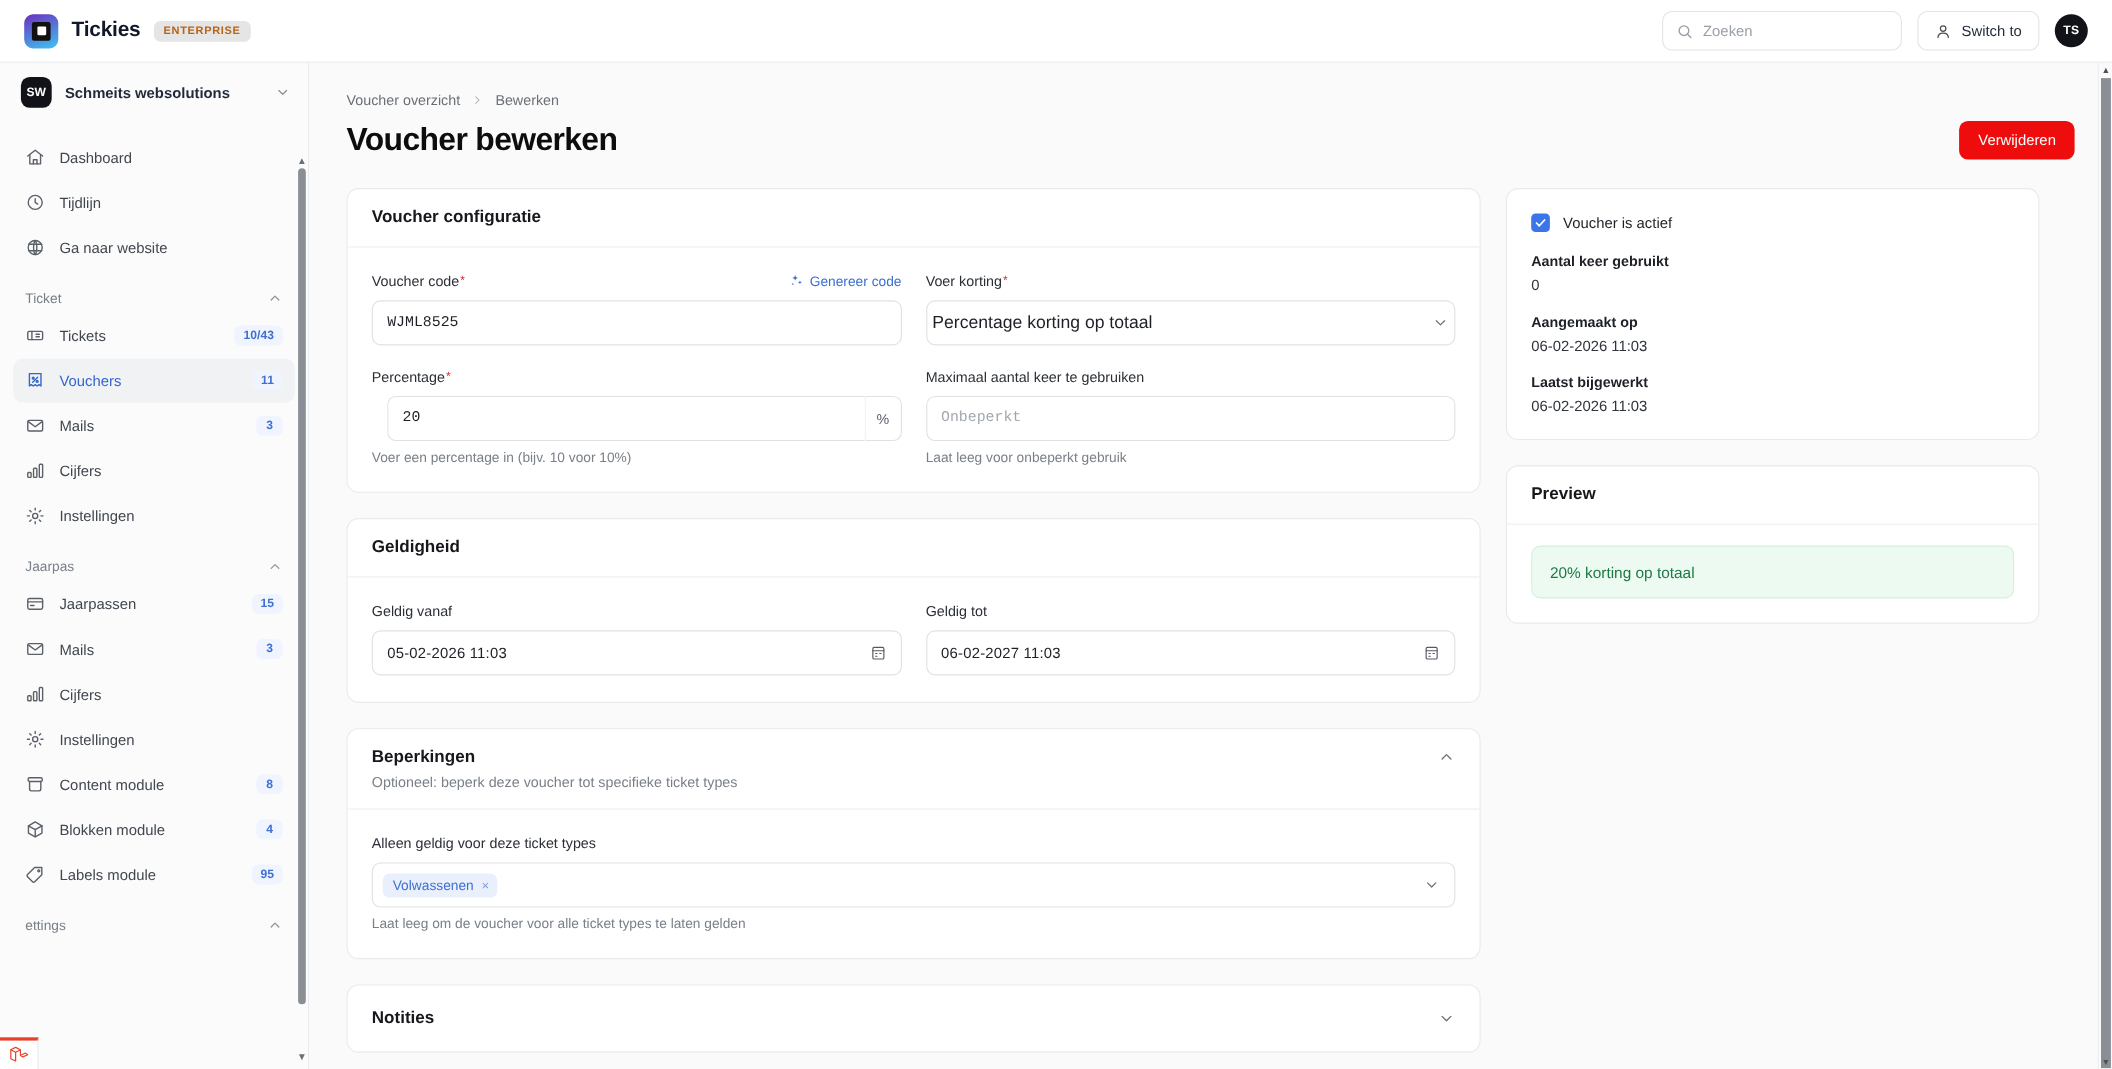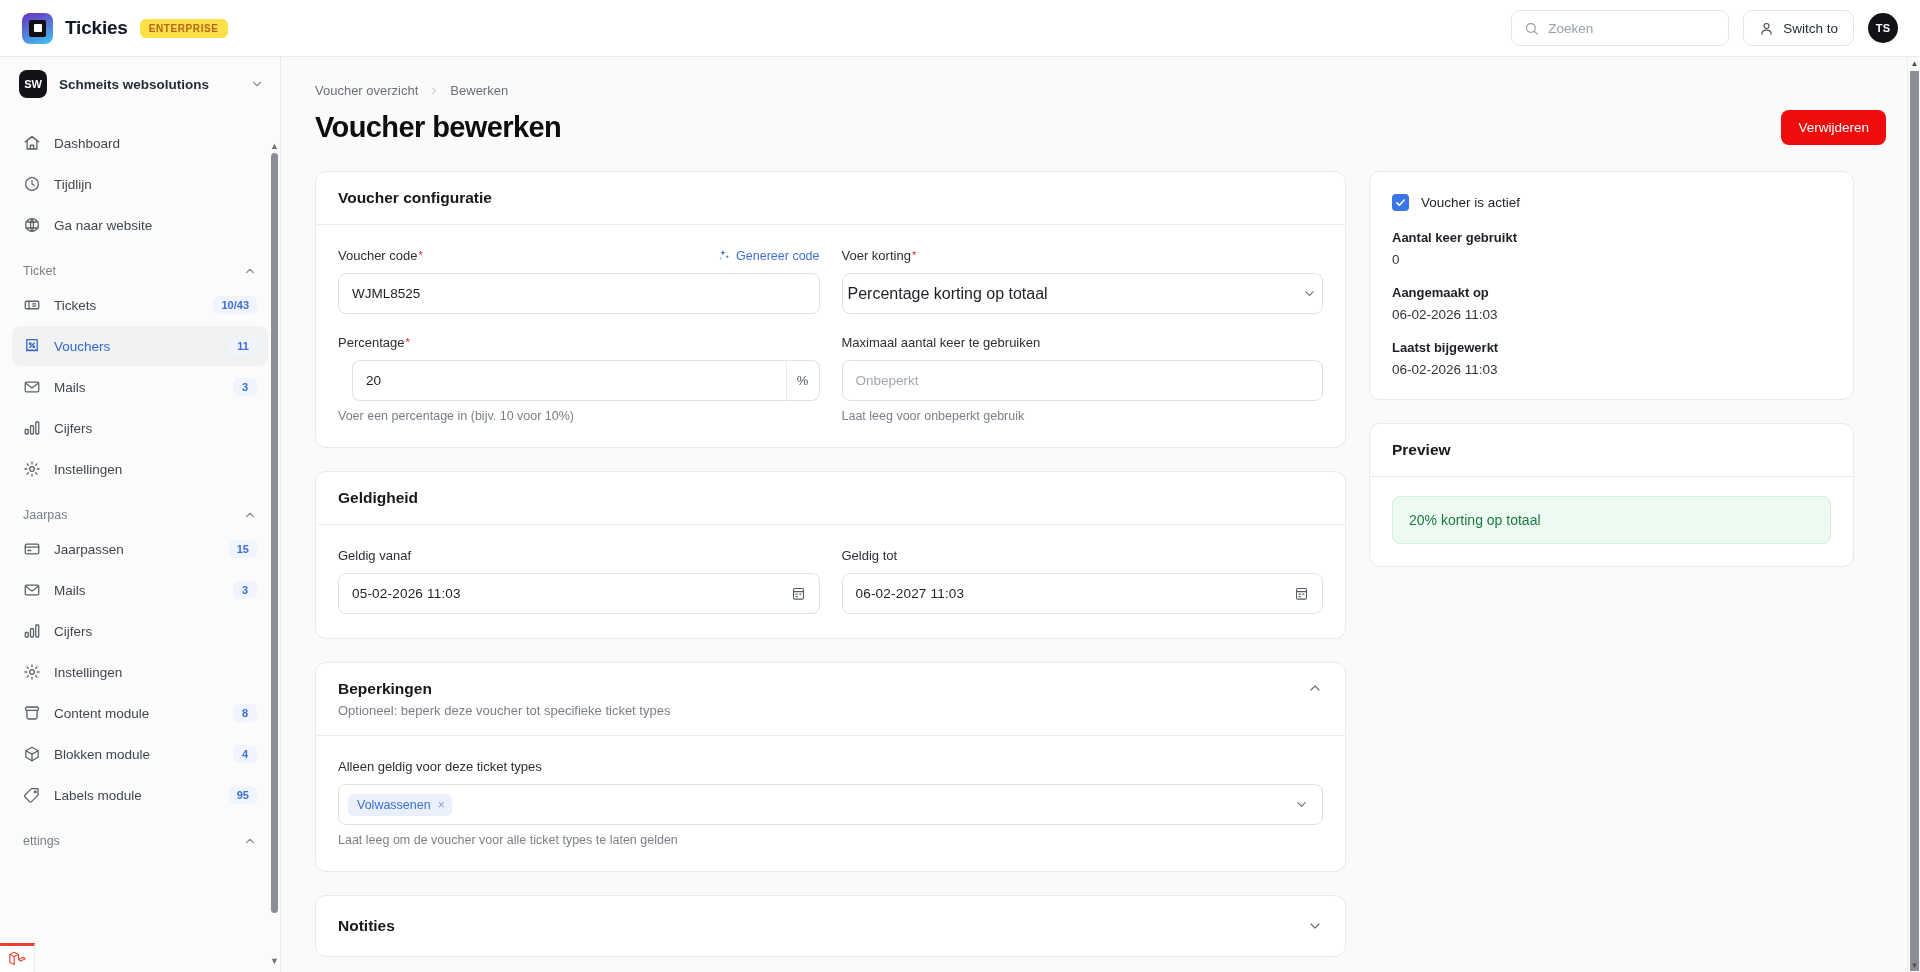--- a/index.html
+++ b/index.html
@@ -33,21 +33,21 @@
   }
   .brand-logo .inner {
     width: 17px; height: 17px; background:#111; border-radius:2px;
     display:flex;align-items:center;justify-content:center;
   }
   .brand-logo .inner i {
     width:8px;height:8px;background:#fff;border-radius:1px;display:block;
   }
   .brand-name { font-size: 19px; font-weight: 700; letter-spacing: -0.2px; color:#111827; }
   .brand-badge {
-    background: #fde047; color: #b4651a;
+    background: #e5e5e5; color: #b4651a;
     font-size: 10px; font-weight: 700; letter-spacing: .6px;
     padding: 4px 9px; border-radius: 6px; text-transform: uppercase;
   }
   .topbar-right { margin-left: auto; display:flex; align-items:center; gap: 14px; }
   .search-box {
     width: 218px; height: 36px;
     border: 1px solid #e2e4e8; border-radius: 9px;
     display: flex; align-items: center; gap: 9px; padding: 0 12px;
     background: #fff;
   }
@@ -173,21 +173,21 @@
     margin-left: auto; font-size: 12.5px; color: #3b6fd4; cursor: pointer;
     display: flex; align-items: center; gap: 5px;
   }
   .input {
     height: 41px; border: 1px solid #dfe1e5; border-radius: 8px;
     background: #fff; display: flex; align-items: center;
     padding: 0 13px; font-size: 13.5px; color: #1d2026;
   }
   .input input {
     border: 0; outline: 0; width: 100%; font-size: 13.5px;
-    font-family: Liberation Sans, sans-serif; color: #1d2026; background: transparent;
+    font-family: Liberation Mono, monospace; color: #1d2026; background: transparent;
   }
   .input input::placeholder { color: #a2a7ae; }
   .input-suffix-wrap { display: flex; align-items: stretch; padding-left: 14px; }
   .input-suffix-wrap .input { flex: 1; border-top-right-radius:0; border-bottom-right-radius:0; border-right:0; }
   .suffix {
     width: 34px; border: 1px solid #dfe1e5; border-left: 1px solid #e9ebee;
     border-top-right-radius: 8px; border-bottom-right-radius: 8px;
     display: flex; align-items: center; justify-content: center;
     font-size: 13px; color: #5b6069; background: #fff;
   }

